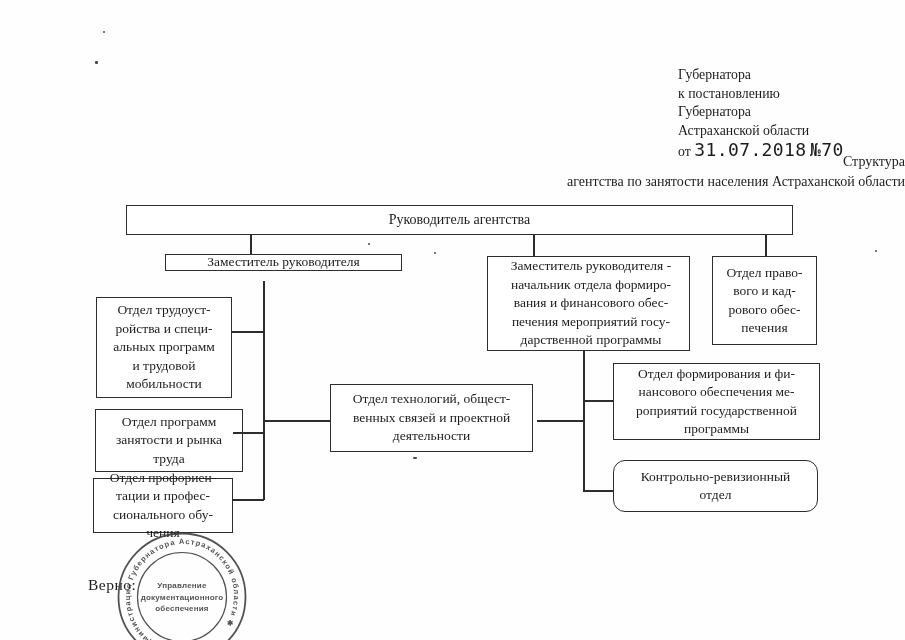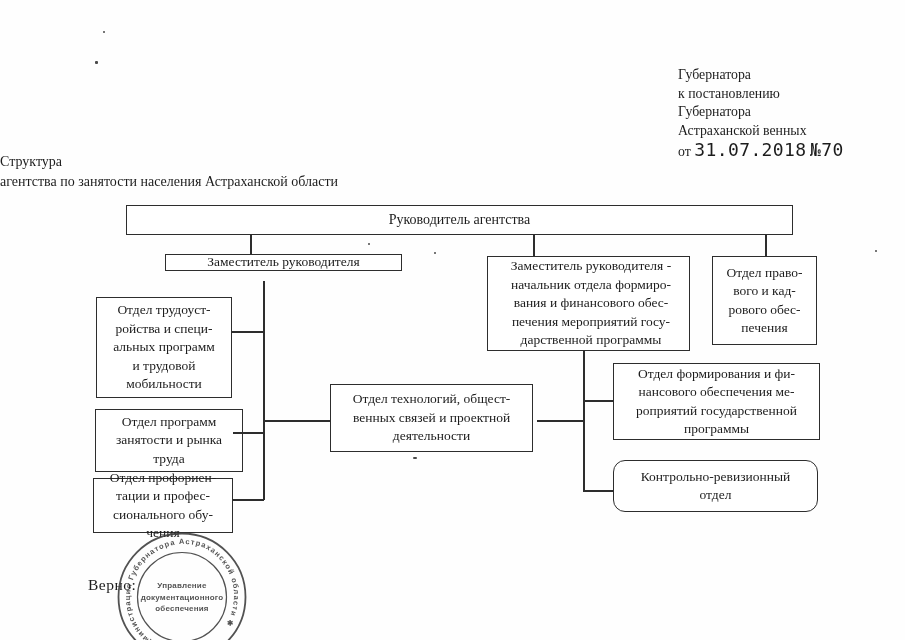--- a/index.html
+++ b/index.html
@@ -4,21 +4,21 @@
 <style>
   html,body{margin:0;padding:0;}
   body{width:905px;height:640px;background:#fff;font-family:"Liberation Serif", serif;}
   #page{position:relative;width:905px;height:640px;background:#fefefe;overflow:hidden;color:#1c1c1c;}
 
   
   .appendix{position:absolute;left:678px;top:66px;font-size:13.8px;line-height:18.7px;}
   .mono{font-family:"DejaVu Sans Mono", monospace;font-size:18px;letter-spacing:0.4px;}
 
   
-  .doc-title{position:absolute;left:0;top:152px;width:905px;text-align:left;font-size:14px;line-height:20px;}
+  .doc-title{position:absolute;left:0;top:152px;width:905px;text-align:right;font-size:14px;line-height:20px;}
 
   
   .obox{position:absolute;box-sizing:border-box;border:1.6px solid #2d2d2d;background:#fff;
         display:flex;align-items:center;justify-content:center;text-align:center;
         white-space:pre-line;font-size:13.5px;line-height:18.5px;padding:1px 3px;}
   .b-head{left:126px;top:205px;width:667px;height:30px;border-width:1.8px;font-size:14px;}
   .b-deputy{left:165px;top:254px;width:237px;height:17px;}
   .b-deputy-fin{left:487px;top:256px;width:203px;height:95px;padding-left:8px;}
   .b-legal{left:712px;top:256px;width:105px;height:89px;}
   .b-employment{left:96px;top:297px;width:136px;height:101px;}
@@ -43,21 +43,21 @@
 </style>
 </head>
 <body>
 
 <div id="page">
 
   <div class="appendix">
     <div>Губернатора</div>
     <div>к постановлению</div>
     <div>Губернатора</div>
-    <div>Астраханской венных</div>
+    <div>Астраханской области</div>
     <div>
       <span>от</span>
       <span class="mono">31.07.2018</span>
       <span class="mono">№70</span>
     </div>
   </div>
 
   <div class="doc-title">
     <div>Структура</div>
     <div>агентства по занятости населения Астраханской области</div>

